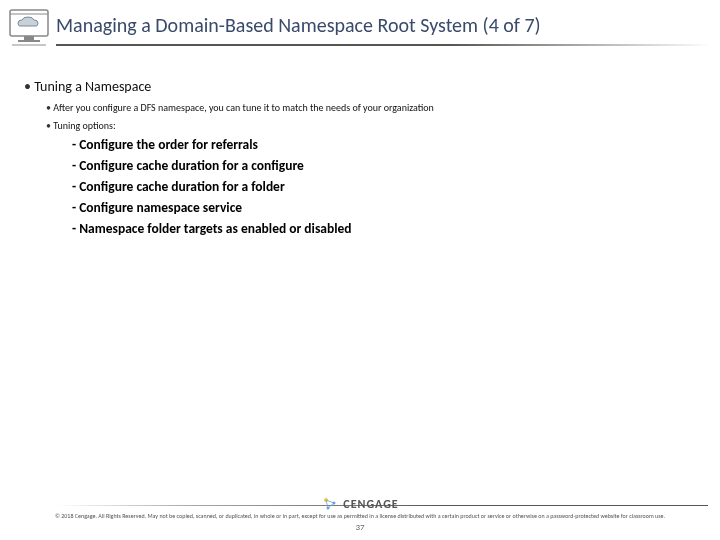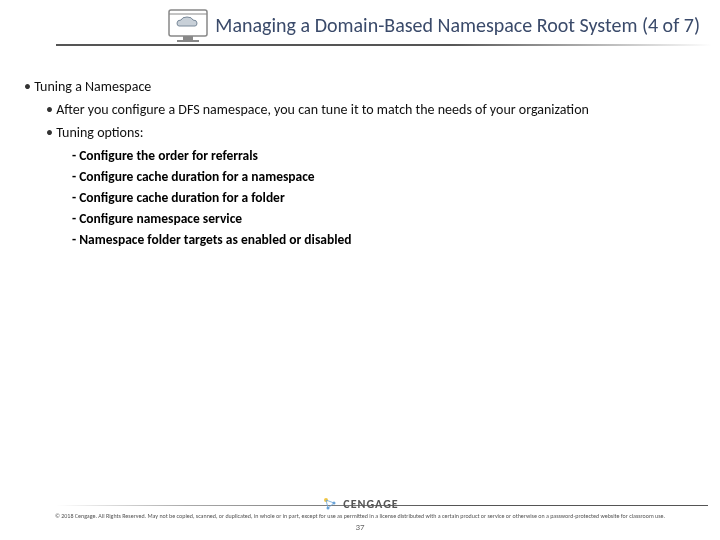--- a/index.html
+++ b/index.html
@@ -8,21 +8,20 @@
     height: 540px;
     font-family: Calibri, Arial, sans-serif;
     background: #fff;
     position: relative;
     overflow: hidden;
   }
   .header {
     display: flex;
     align-items: center;
     padding: 8px 20px 0 8px;
-    justify-content: flex-end;
   }
   .monitor-icon {
     width: 42px;
     height: 38px;
     margin-right: 6px;
     flex-shrink: 0;
   }
   .title {
     font-size: 20px;
     color: #3a4a6a;
@@ -45,21 +44,21 @@
     margin: 10px 0 6px 0;
     font-weight: 400;
     font-size: 14px;
   }
   .lvl1::before {
     content: "• ";
     color: #333;
   }
   .lvl2 {
     margin: 0 0 4px 22px;
-    font-size: 14px;
+    font-size: 10px;
     line-height: 1.35;
   }
   .lvl2::before {
     content: "• ";
     color: #333;
   }
   .lvl3 {
     margin: 4px 0 2px 48px;
     font-size: 13.5px;
     font-weight: 600;
@@ -127,21 +126,21 @@
   </svg>
   <div class="title">Managing a Domain-Based Namespace Root System (4 of 7)</div>
 </div>
 <div class="title-rule"></div>
 
 <div class="content">
   <div class="lvl1">Tuning a Namespace</div>
   <div class="lvl2">After you configure a DFS namespace, you can tune it to match the needs of your organization</div>
   <div class="lvl2">Tuning options:</div>
   <div class="lvl3">Configure the order for referrals</div>
-  <div class="lvl3">Configure cache duration for a namespace</div>
+  <div class="lvl3">Configure cache duration for a configure</div>
   <div class="lvl3">Configure cache duration for a folder</div>
   <div class="lvl3">Configure namespace service</div>
   <div class="lvl3">Namespace folder targets as enabled or disabled</div>
 </div>
 
 <div class="footer-rule"></div>
 
 <div class="footer">
   <div class="logo">
     <svg class="logo-mark" viewBox="0 0 18 18">

